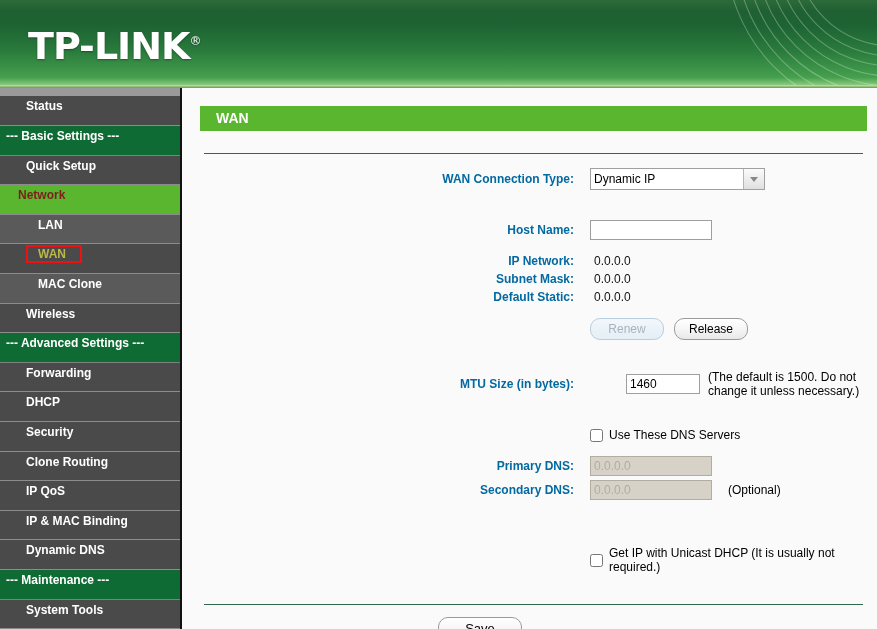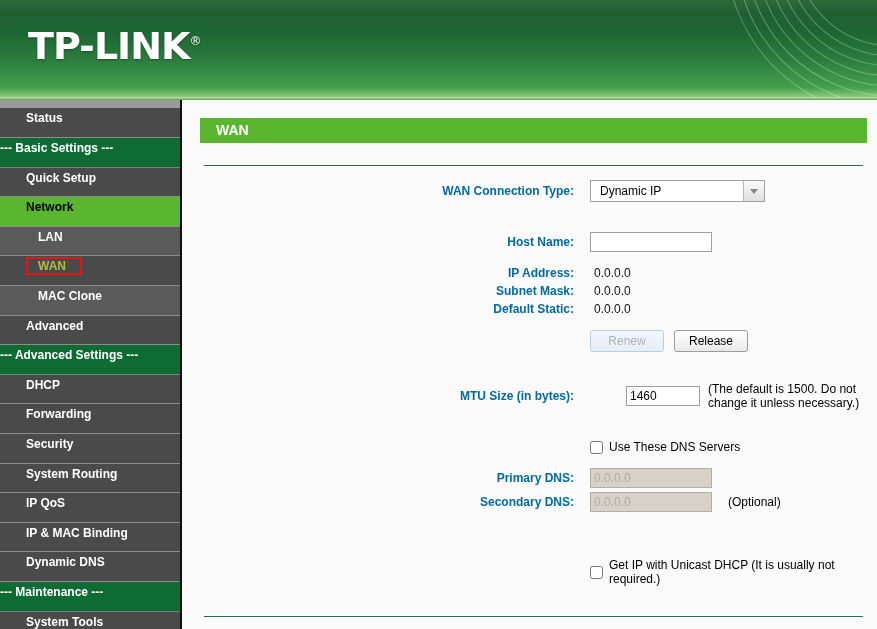--- a/index.html
+++ b/index.html
@@ -12,21 +12,21 @@
     overflow: hidden;
     font-family: "Liberation Sans", sans-serif;
     background: #f7f7f7;
     color: #000;
   }
 
   
   .header {
     position: relative;
     width: 877px;
-    height: 100px;
+    height: 88px;
     background: linear-gradient(to bottom,
         #2c6b39 0%,
         #206032 12%,
         #1d6433 30%,
         #2a7b3c 58%,
         #45a04e 88%,
         #8ecb7e 97%,
         #cfe7b6 100%);
     overflow: hidden;
   }
@@ -97,26 +97,27 @@
     border-bottom: 1px solid #8c8c8c;
     box-sizing: border-box;
     white-space: nowrap;
     overflow: hidden;
   }
   .nav-item.lvl1 { padding-left: 26px; }
   .nav-item.lvl2 { padding-left: 38px; }
   .nav-item.section {
     background: #0e6b33;
     color: #ffffff;
+    padding-left: 6px;
     border-bottom: 1px solid #7f7f7f;
   }
   .nav-item.active-parent {
     background: #5bb62f;
-    color: #000000;
-    padding-left: 26px;
+    color: #7f1d1d;
+    padding-left: 18px;
   }
   .nav-item.sub {
     background: #5a5a5a;
   }
   .nav-item.current {
     background: #4a4a4a;
     color: #b8b84a;
   }
   .nav-highlight-box {
     position: absolute;
@@ -185,21 +186,21 @@
   .spacer-16 { height: 16px; }
   .spacer-26 { height: 26px; }
 
   select.wan-type {
     width: 175px;
     height: 22px;
     font-size: 12px;
     font-family: "Liberation Sans", sans-serif;
     border: 1px solid #a0a0a0;
     background: #ffffff;
-    padding-left: 9px;
+    padding-left: 3px;
     box-sizing: border-box;
     -webkit-appearance: none;
     appearance: none;
   }
   .select-wrap {
     position: relative;
     display: inline-block;
   }
   .select-arrow {
     position: absolute;
@@ -250,21 +251,21 @@
     font-size: 12px;
     margin-left: 16px;
   }
 
   button.btn {
     font-family: "Liberation Sans", sans-serif;
     font-size: 12px;
     height: 22px;
     min-width: 74px;
     border: 1px solid #9b9b9b;
-    border-radius: 3px;
+    border-radius: 10px;
     background: linear-gradient(to bottom, #ffffff 0%, #f6f6f6 50%, #e8e8e8 100%);
     color: #000;
     cursor: pointer;
     padding: 0 10px;
   }
   button.btn.disabled {
     background: linear-gradient(to bottom, #f2f7fb 0%, #e4eef6 100%);
     border: 1px solid #b9cede;
     color: #a8b4bd;
     cursor: default;
@@ -323,26 +324,26 @@
     <div class="nav-item lvl1"><span>Status</span></div>
     <div class="nav-item section"><span>--- Basic Settings ---</span></div>
     <div class="nav-item lvl1"><span>Quick Setup</span></div>
     <div class="nav-item active-parent"><span>Network</span></div>
     <div class="nav-item sub lvl2"><span>LAN</span></div>
     <div class="nav-item sub lvl2 current">
       <span>WAN</span>
       <span class="nav-highlight-box"></span>
     </div>
     <div class="nav-item sub lvl2"><span>MAC Clone</span></div>
-    <div class="nav-item lvl1"><span>Advanced</span></div>
+    <div class="nav-item lvl1"><span>Wireless</span></div>
     <div class="nav-item section"><span>--- Advanced Settings ---</span></div>
+    <div class="nav-item lvl1"><span>Forwarding</span></div>
     <div class="nav-item lvl1"><span>DHCP</span></div>
-    <div class="nav-item lvl1"><span>Forwarding</span></div>
     <div class="nav-item lvl1"><span>Security</span></div>
-    <div class="nav-item lvl1"><span>System Routing</span></div>
+    <div class="nav-item lvl1"><span>Clone Routing</span></div>
     <div class="nav-item lvl1"><span>IP QoS</span></div>
     <div class="nav-item lvl1"><span>IP &amp; MAC Binding</span></div>
     <div class="nav-item lvl1"><span>Dynamic DNS</span></div>
     <div class="nav-item section"><span>--- Maintenance ---</span></div>
     <div class="nav-item lvl1"><span>System Tools</span></div>
 
     <div class="nav-filler"></div>
   </div>
 
   <div class="content">
@@ -369,21 +370,21 @@
       <div class="row">
         <div class="label">Host Name:</div>
         <div class="field">
           <input class="txt hostname" type="text" value="" style="">
         </div>
       </div>
 
       <div class="spacer-10"></div>
 
       <div class="row">
-        <div class="label">IP Address:</div>
+        <div class="label">IP Network:</div>
         <div class="field"><span class="static-val">0.0.0.0</span></div>
       </div>
 
       <div class="row">
         <div class="label">Subnet Mask:</div>
         <div class="field"><span class="static-val">0.0.0.0</span></div>
       </div>
 
       <div class="row">
         <div class="label">Default Static:</div>

